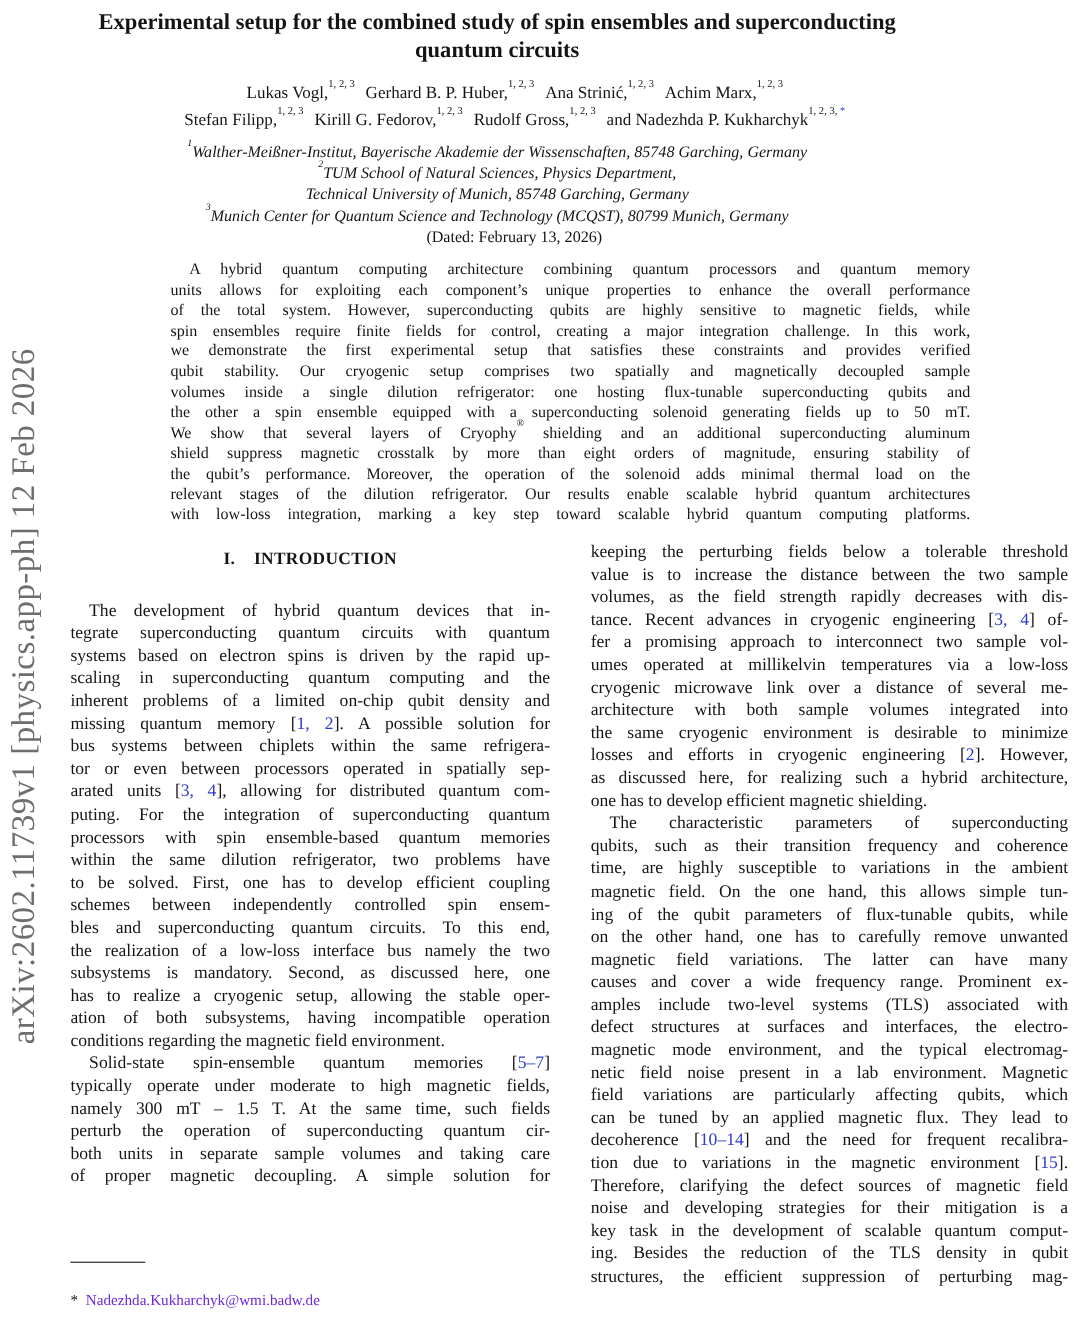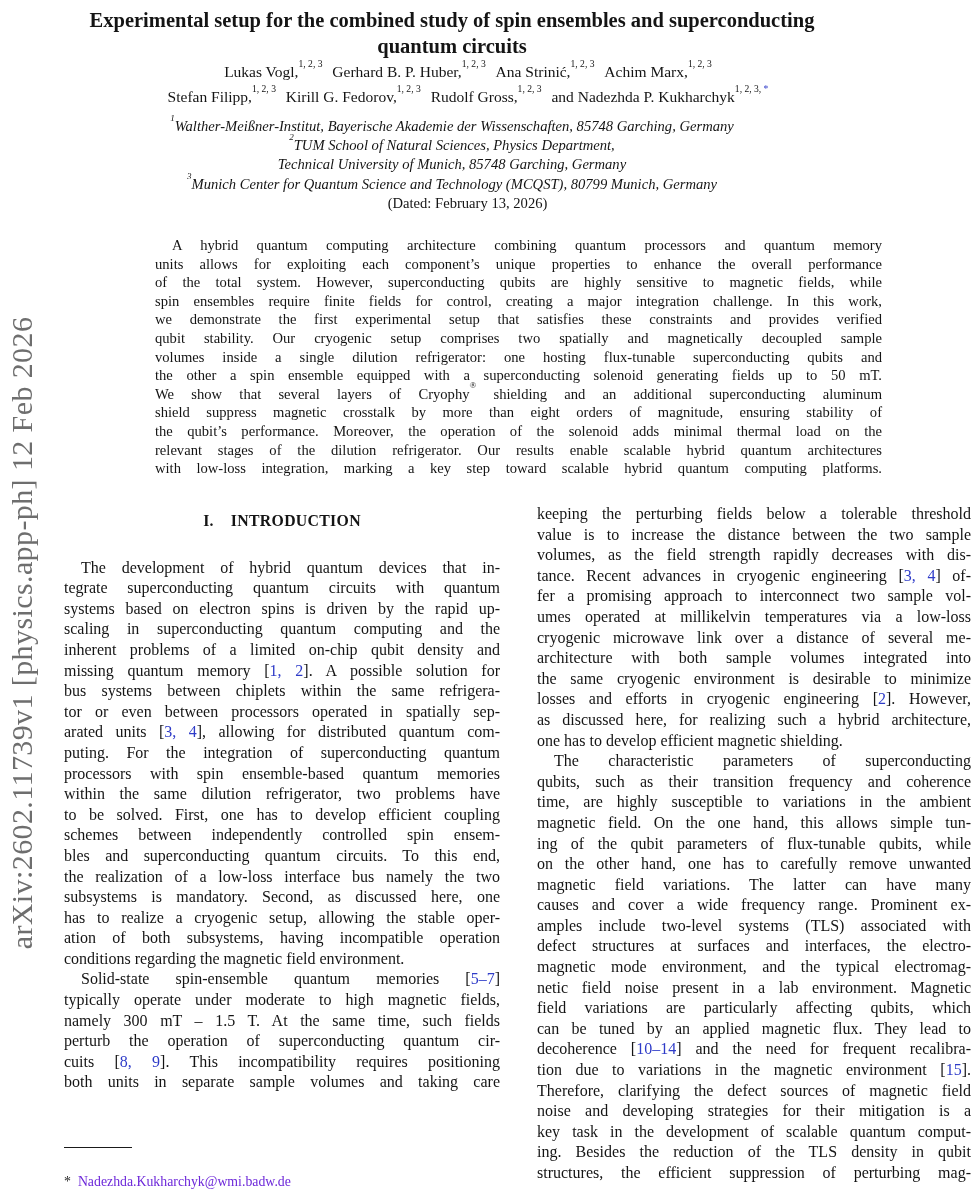--- a/index.html
+++ b/index.html
@@ -4,31 +4,31 @@
 <style>
   html,body{margin:0;padding:0;}
   body{
     width:976px;height:1200px;position:relative;overflow:hidden;
     background:#ffffff;color:#141414;
     font-family:"Liberation Serif","DejaVu Serif",serif;
   }
   
   .header{position:absolute;top:0;left:0;width:904px;text-align:center;}
   .title{font-size:20.5px;font-weight:bold;line-height:26px;margin-top:7px;}
-  .authors{font-size:15.5px;line-height:25px;padding-left:32px;}
+  .authors{font-size:15.5px;line-height:25px;margin-top:13px;padding-left:32px;}
   .author{margin:0 3px;white-space:nowrap;}
   .affils{font-style:italic;font-size:14.6px;line-height:19.2px;margin-top:8px;}
   .dated{font-size:14.6px;line-height:19.2px;margin-left:31px;}
   sup{font-size:0.62em;line-height:0;position:relative;top:-0.45em;}
   .star, .cite{color:#2e3bc8;}
   
   .abstract{position:absolute;left:155px;top:236px;width:727px;
             font-size:14.6px;line-height:18.6px;}
   
-  .col{position:absolute;top:504px;font-size:16px;line-height:20.6px;}
+  .col{position:absolute;top:492px;font-size:16px;line-height:20.6px;}
   .col-left{left:64px;width:436px;}
   .col-right{left:537px;width:434px;}
   .section-head{text-align:center;font-weight:bold;font-size:15.8px;
                 margin:7px 0 26px 0;letter-spacing:0.3px;}
   .section-head .num{margin-right:17px;}
   .line{text-align:justify;text-align-last:justify;}
   .line.indent{text-indent:17px;}
   .line.end{text-align-last:left;}
   .reg{font-size:0.62em;top:-0.5em;}
   
@@ -105,22 +105,22 @@
       <div class="line">bles and superconducting quantum circuits. To this end,</div>
       <div class="line">the realization of a low-loss interface bus namely the two</div>
       <div class="line">subsystems is mandatory. Second, as discussed here, one</div>
       <div class="line">has to realize a cryogenic setup, allowing the stable oper-</div>
       <div class="line">ation of both subsystems, having incompatible operation</div>
       <div class="line end">conditions regarding the magnetic field environment.</div>
       <div class="line indent">Solid-state spin-ensemble quantum memories [<span class="cite">5–7</span>]</div>
       <div class="line">typically operate under moderate to high magnetic fields,</div>
       <div class="line">namely 300 mT – 1.5 T. At the same time, such fields</div>
       <div class="line">perturb the operation of superconducting quantum cir-</div>
-      <div class="line">cuits [<span class="cite">8, 9</span>]. This incompatibility requires positioning</div>
       <div class="line">both units in separate sample volumes and taking care</div>
+      <div class="line">of proper magnetic decoupling. A simple solution for</div>
     </div>
 </div>
 
 <div class="col col-right">
   <div id="right-paragraphs">
       <div class="line">keeping the perturbing fields below a tolerable threshold</div>
       <div class="line">value is to increase the distance between the two sample</div>
       <div class="line">volumes, as the field strength rapidly decreases with dis-</div>
       <div class="line">tance. Recent advances in cryogenic engineering [<span class="cite">3, 4</span>] of-</div>
       <div class="line">fer a promising approach to interconnect two sample vol-</div>

